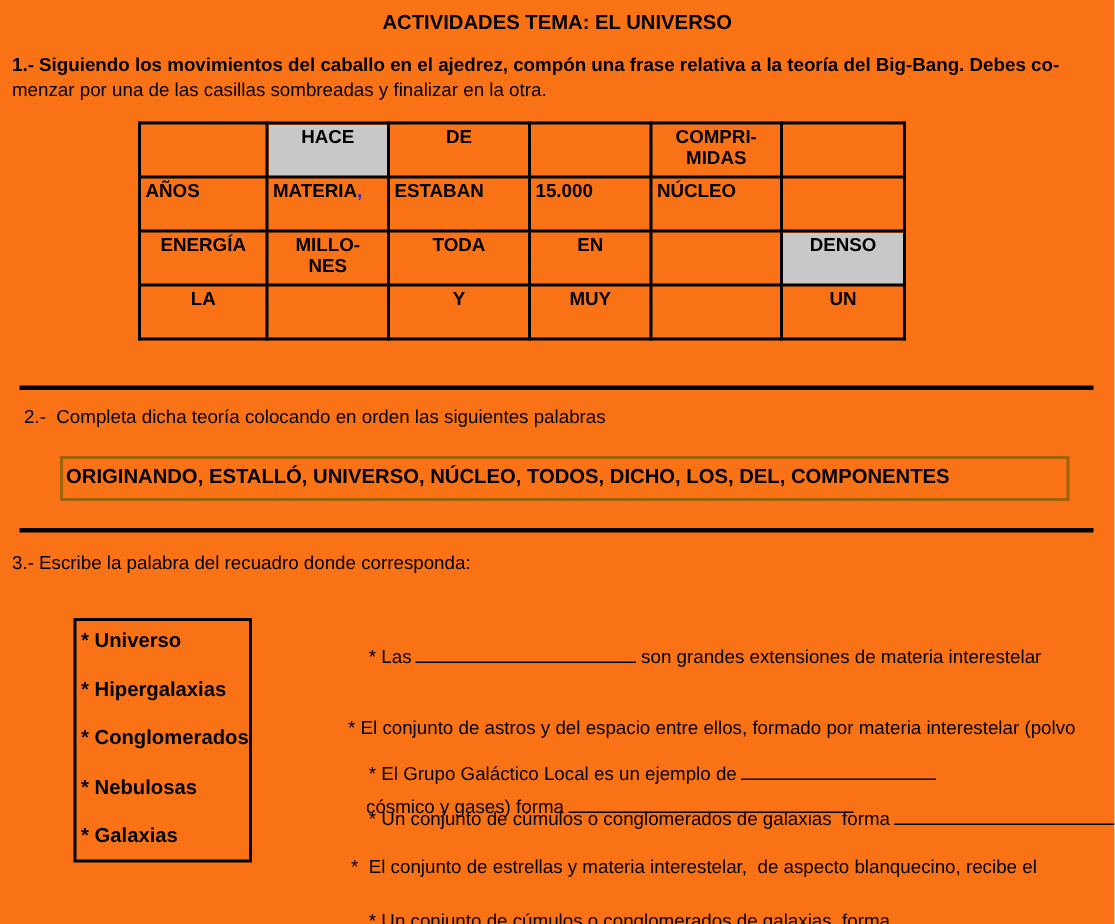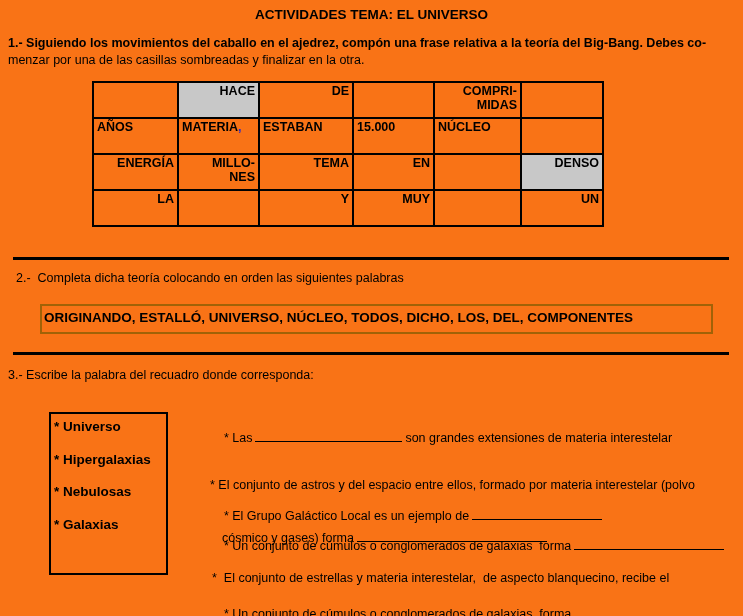--- a/index.html
+++ b/index.html
@@ -7,39 +7,39 @@
         font-family:"Liberation Sans",sans-serif;color:#000;}
   .title{position:absolute;left:0;top:7px;width:100%;text-align:center;
          font-weight:700;font-size:13.5px;}
   .txt{position:absolute;font-size:12.5px;white-space:pre;}
   #q1-line1{left:8px;top:36px;font-weight:bold;}
   #q1-line2{left:8px;top:53px;text-align:right;}
 
   table.grid{position:absolute;left:92px;top:81px;border-collapse:collapse;table-layout:fixed;}
   .grid td{border:2px solid #000;height:32px;vertical-align:top;font-weight:700;
            font-size:12.5px;padding:1px 3px;white-space:pre-line;overflow:hidden;}
-  .tc{text-align:right;}
+  .tc{text-align:center;}
   .shade{background:#c8c8c8;}
   .bluemark{color:#2929cc;}
 
   .rule{position:absolute;left:13px;width:716px;height:3px;background:#000;}
   #rule1{top:257px;}
   #rule2{top:352px;}
 
   #q2-prompt{left:16px;top:271px;}
   .wordbank{position:absolute;left:40px;top:304px;width:673px;box-sizing:border-box;
             border:2px solid #a16207;padding:4px 3px 7px 2px;font-weight:700;
             font-size:13.5px;white-space:pre;}
   #q3-prompt{left:8px;top:368px;}
 
   .wordbox{position:absolute;left:49px;top:412px;width:119px;height:163px;
            box-sizing:border-box;border:2px solid #000;padding:5px 0 0 3px;}
   .wbitem{font-weight:700;font-size:13.5px;height:32.6px;white-space:pre;}
 
-  .q3item{position:absolute;font-size:12.5px;white-space:pre;line-height:17px;}
+  .q3item{position:absolute;font-size:12.5px;white-space:pre;line-height:17px;margin-left:22px;}
   .blank{display:inline-block;height:13px;border-bottom:1.5px solid #000;margin:0 3px;}
   .indent2{padding-left:12px;}
   #item1{left:210px;top:411px;}
   #item2{left:210px;top:443px;}
   #item3{left:210px;top:489px;}
   #item4{left:210px;top:519px;}
   #item5{left:212px;top:536px;}
   #item6{left:210px;top:587px;}
 </style>
 </head>
@@ -76,21 +76,21 @@
       <td><span>MATERIA</span><span class="bluemark">,</span></td>
       <td>ESTABAN</td>
       <td>15.000</td>
       <td>NÚCLEO</td>
       <td></td>
     </tr>
     <tr>
       <td class="tc">ENERGÍA</td>
       <td class="tc">MILLO-
 NES</td>
-      <td class="tc">TEMA</td>
+      <td class="tc">TODA</td>
       <td class="tc">EN</td>
       <td></td>
       <td class="tc shade">DENSO</td>
     </tr>
     <tr>
       <td class="tc">LA</td>
       <td></td>
       <td class="tc">Y</td>
       <td class="tc">MUY</td>
       <td></td>
@@ -104,20 +104,21 @@
   <div class="txt" id="q2-prompt">2.-  Completa dicha teoría colocando en orden las siguientes palabras</div>
   <div class="wordbank">ORIGINANDO, ESTALLÓ, UNIVERSO, NÚCLEO, TODOS, DICHO, LOS, DEL, COMPONENTES</div>
 
   <div class="rule" id="rule2"></div>
 
   <div class="txt" id="q3-prompt">3.- Escribe la palabra del recuadro donde corresponda:</div>
 
   <div class="wordbox">
     <div class="wbitem">* Universo</div>
     <div class="wbitem">* Hipergalaxias</div>
+    <div class="wbitem">* Conglomerados</div>
     <div class="wbitem">* Nebulosas</div>
     <div class="wbitem">* Galaxias</div>
   </div>
 
   <div class="q3item" id="item1">
     <span>* Las</span><span class="blank" style="width:147px"></span><span>son grandes extensiones de materia interestelar</span>
   </div>
 
   <div class="q3item" id="item2">
     <div>* El conjunto de astros y del espacio entre ellos, formado por materia interestelar (polvo</div>

